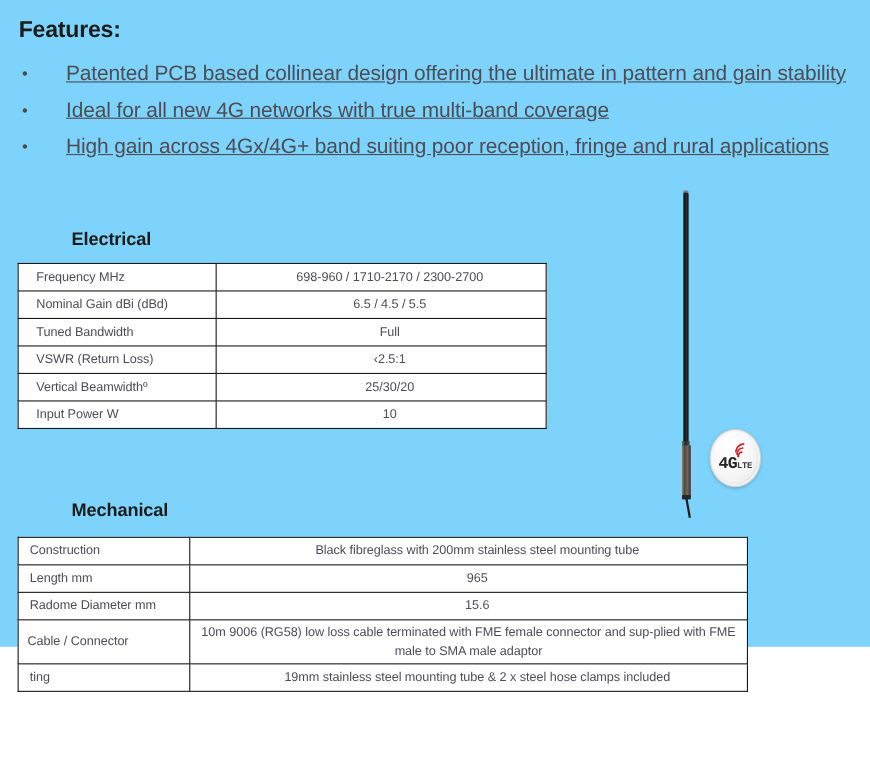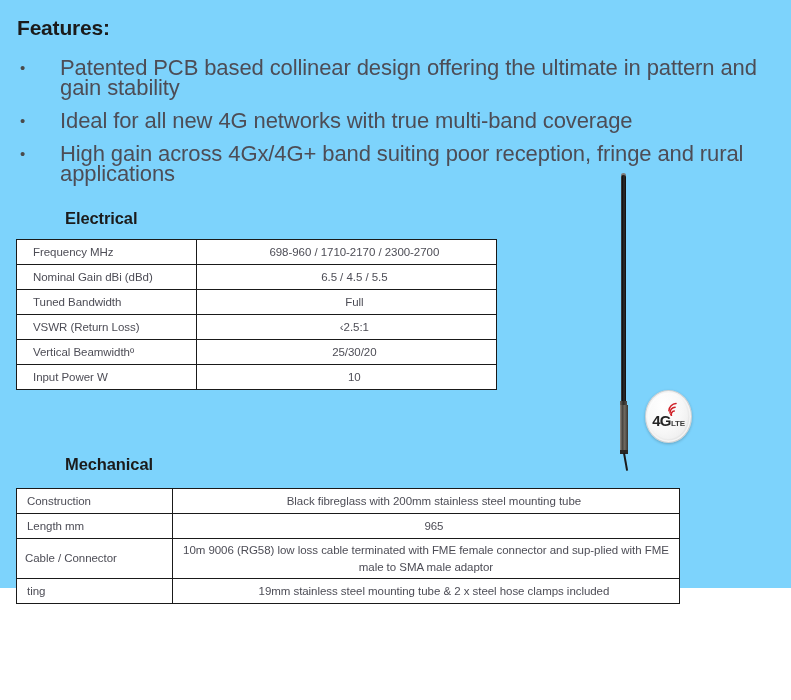--- a/index.html
+++ b/index.html
@@ -43,24 +43,25 @@
   }
   .feature-bullet {
     width: 43px;
     flex: 0 0 43px;
     color: #4a4a4a;
     font-size: 15px;
     line-height: 20px;
     padding-left: 3px;
   }
   .feature-text {
-    font-size: 22px;
+    font-size: 19px;
     color: #4d4d56;
     line-height: 20px;
     letter-spacing: -0.1px;
+    text-decoration: underline;
   }
 
   
   .section-heading {
     position: absolute;
     font-size: 16.5px;
     font-weight: bold;
     color: #1b1b1b;
     letter-spacing: -0.1px;
     margin-left: 48px;
@@ -189,21 +190,21 @@
     inset: 3px;
     border-radius: 50%;
     background: radial-gradient(ellipse at 36% 26%, #ffffff 0%, #f7f7f7 55%, #e9e9e9 100%);
   }
   .badge-text {
     position: absolute;
     left: 0;
     right: 0;
     bottom: 13px;
     text-align: center;
-    font-family: Liberation Sans, sans-serif;
+    font-family: Liberation Mono, monospace;
     line-height: 1;
     white-space: nowrap;
   }
   .badge-4g {
     font-size: 15px;
     font-weight: bold;
     color: #232323;
     letter-spacing: -0.6px;
   }
   .badge-lte {
@@ -277,20 +278,24 @@
 
   <table id="table-mechanical" class="spec-table">
     <tbody>
       <tr>
         <td class="label">Construction</td>
         <td class="value">Black fibreglass with 200mm stainless steel mounting tube</td>
       </tr>
       <tr>
         <td class="label">Length mm</td>
         <td class="value">965</td>
+      </tr>
+      <tr>
+        <td class="label">Radome Diameter mm</td>
+        <td class="value">15.6</td>
       </tr>
       <tr>
         <td class="label two-line">Cable / Connector</td>
         <td class="value two-line">10m 9006 (RG58) low loss cable terminated with FME female connector and sup-plied with FME male to SMA male adaptor</td>
       </tr>
       <tr>
         <td class="label">ting</td>
         <td class="value">19mm stainless steel mounting tube &amp; 2 x steel hose clamps included</td>
       </tr>
     </tbody>

